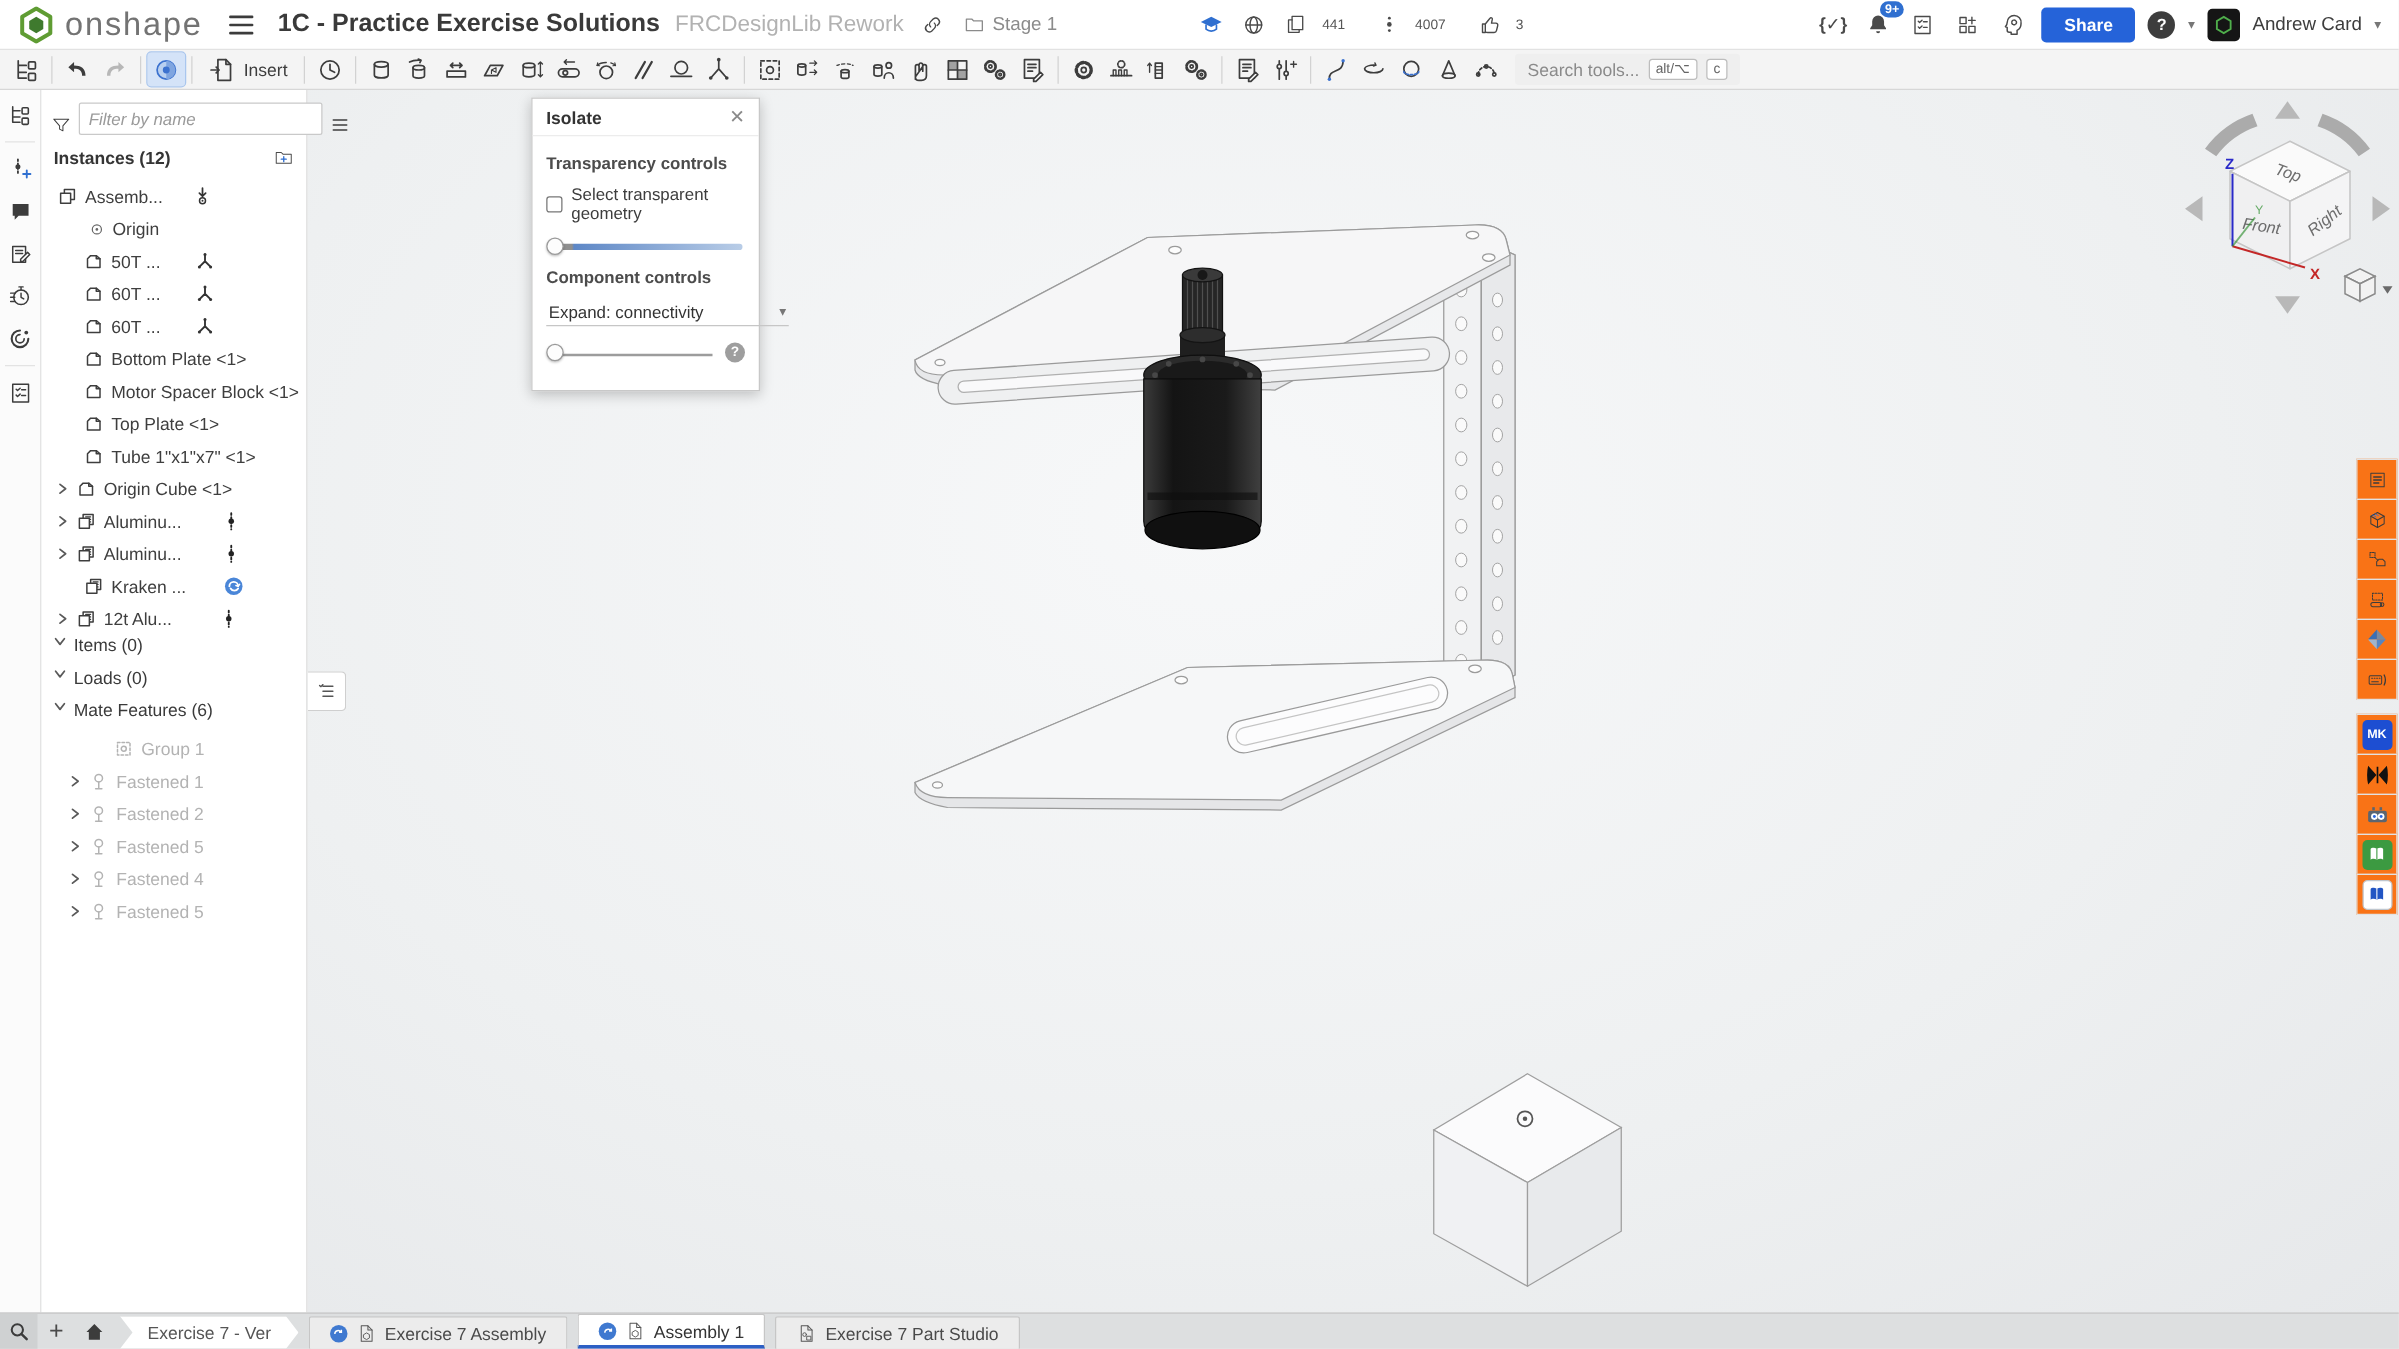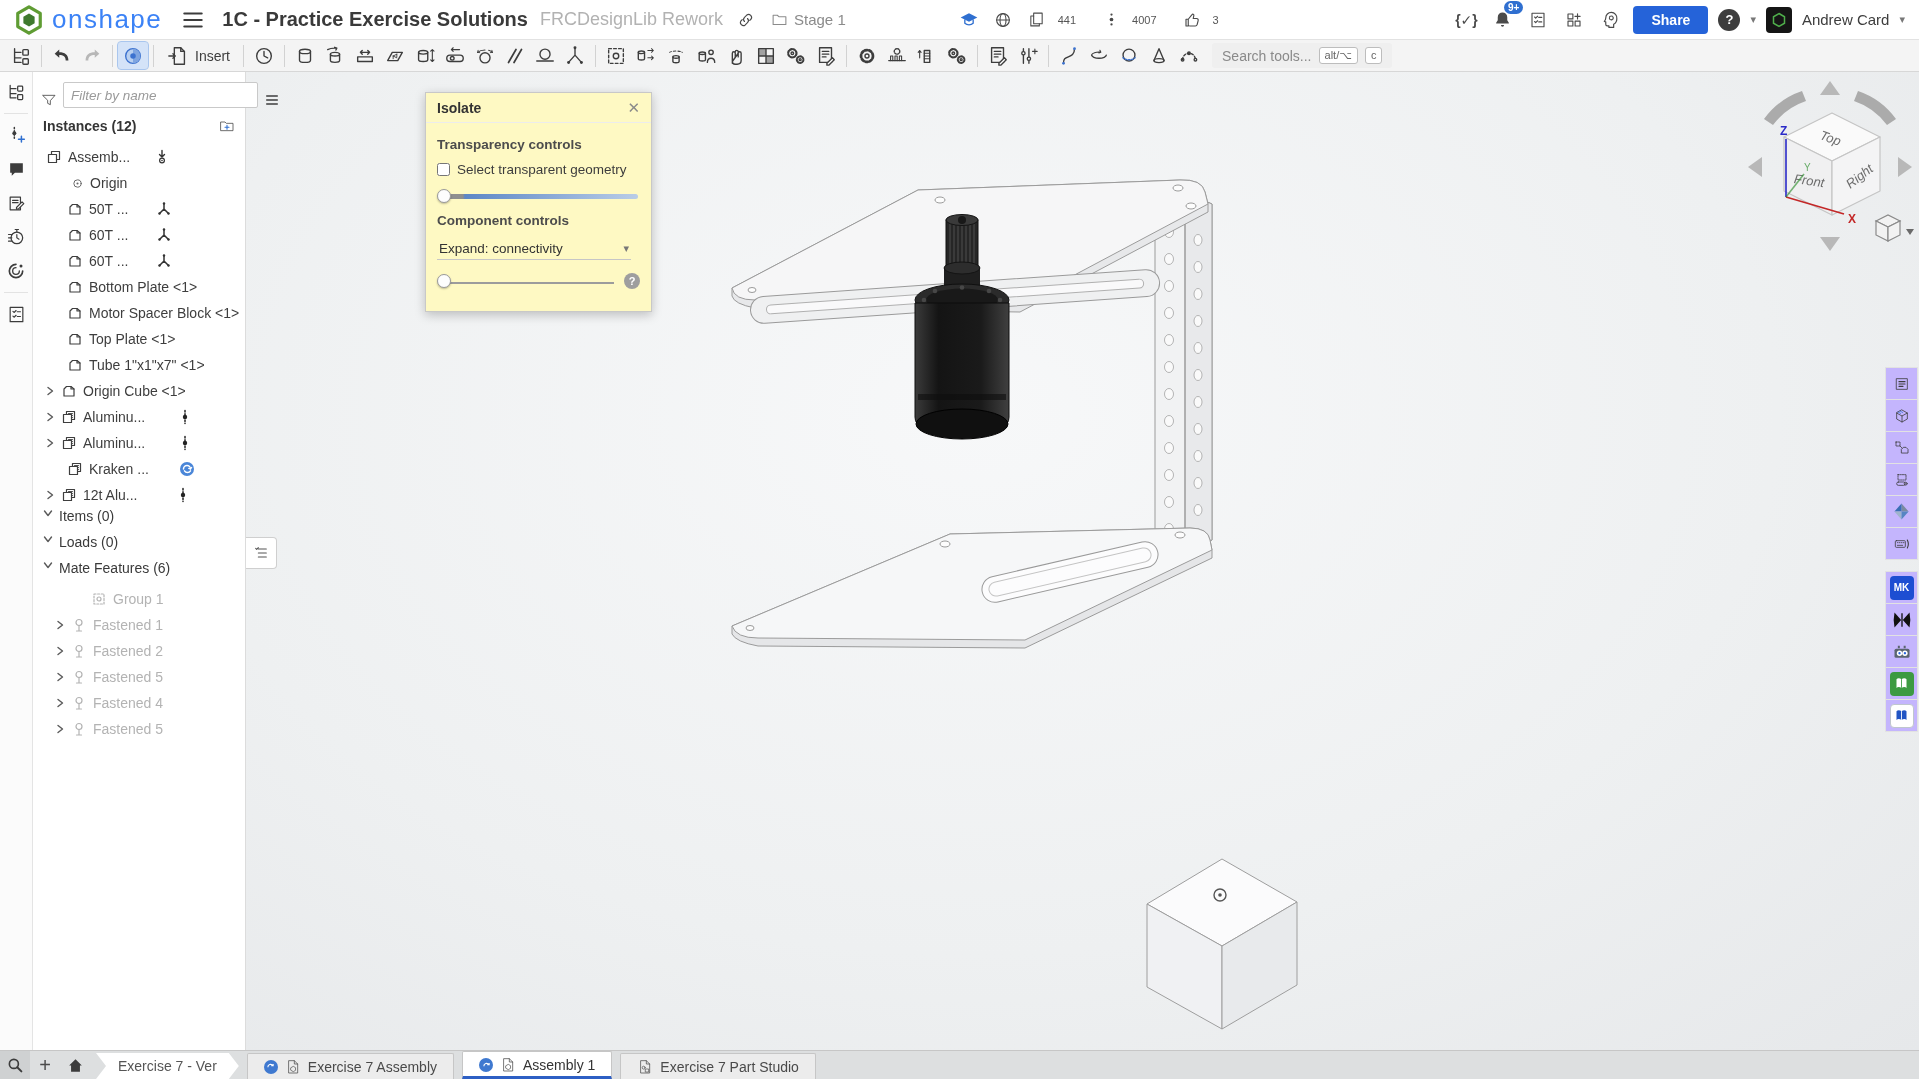--- a/index.html
+++ b/index.html
@@ -4,21 +4,21 @@
 <style>
 html,body{margin:0;padding:0;width:1919px;height:1079px;overflow:hidden;background:#e9ebec;
 font-family:"Liberation Sans","DejaVu Sans",sans-serif;-webkit-font-smoothing:antialiased;}
 *{box-sizing:border-box}
 svg.glyph{stroke:currentColor;fill:none;stroke-width:1.5;stroke-linecap:round;stroke-linejoin:round}
 svg.g16{width:16px;height:16px;stroke:currentColor;fill:none;stroke-width:1.2;stroke-linecap:round;stroke-linejoin:round;flex:0 0 auto}
 
 #hdr{position:absolute;left:0;top:0;width:1919px;height:40px;background:#fff;border-bottom:1px solid #e2e2e2;
 display:flex;align-items:center;padding:0 14px;z-index:60}
 #hdr .logo-ico{width:30px;height:30px;flex:0 0 auto}
-#hdr .wordmark{font-size:26px;color:#3b82f6;font-weight:500;letter-spacing:1.5px;margin:0 18px 0 8px}
+#hdr .wordmark{font-size:26px;color:#737373;font-weight:500;letter-spacing:1.5px;margin:0 18px 0 8px}
 #hdr .burger{width:26px;height:26px;color:#3c3c3c;margin-right:16px}
 #hdr .doc-title{font-size:20px;font-weight:700;color:#3a3a3a;white-space:nowrap}
 #hdr .doc-sub{font-size:18px;color:#b2b2b2;margin-left:12px;white-space:nowrap}
 .hico{color:#4a4a4a;display:inline-flex;align-items:center;justify-content:center;width:26px;height:26px}
 #hdr .crumb{display:flex;align-items:center;gap:6px;color:#8b8b8b;font-size:15px;margin-left:12px}
 #hdr .stats{display:flex;align-items:center;gap:8px;margin-left:110px;color:#555;font-size:11px}
 #hdr .stats .num{margin-right:14px}
 #hdr .right{margin-left:auto;display:flex;align-items:center;gap:10px}
 .badge9{position:absolute;top:-6px;right:-8px;background:#2f6fd0;color:#fff;font-size:10px;font-weight:700;
 border-radius:8px;padding:1px 4px;line-height:11px}
@@ -60,21 +60,21 @@
 .dim{color:#b3b3b3}
 .carr{width:10px;height:10px;flex:0 0 auto;color:#5a5a5a}
 
 #flyhandle{position:absolute;left:246px;top:537px;width:31px;height:32px;background:#fff;border:1px solid #cfcfcf;
 border-left:none;border-radius:0 4px 4px 0;z-index:38;display:flex;align-items:center;justify-content:center;color:#555}
 
 #vp{position:absolute;left:33px;top:72px;width:1886px;height:978px;
 background:radial-gradient(ellipse at 50% 35%,#f7f8f9 0%,#eef0f1 60%,#e6e8ea 100%);z-index:10}
 #model{position:absolute;left:217px;top:0}
 
-#dlg{position:absolute;left:425px;top:92px;width:227px;background:#fef9c3;border:1px solid #c8c8c8;
+#dlg{position:absolute;left:425px;top:78px;width:183px;background:#ffffff;border:1px solid #c8c8c8;
 box-shadow:0 3px 10px rgba(0,0,0,.22);z-index:50;font-size:13.5px;color:#3d3d3d}
 #dlg .ttl{display:flex;align-items:center;height:30px;padding:0 11px;border-bottom:1px solid #ececec;
 font-weight:700;font-size:14px;color:#333}
 #dlg .x{margin-left:auto;color:#8a8a8a;font-size:15px;line-height:1;cursor:pointer}
 #dlg .bd{padding:8px 11px 13px}
 #dlg h4{margin:6px 0 10px;font-size:13.5px;color:#4c4c4c}
 .ckrow{display:flex;align-items:center;gap:7px;margin:10px 0 12px}
 .ckrow input{width:13px;height:13px;margin:0}
 .slider{position:relative;height:14px;margin:4px 0 10px}
 .slider .track1{position:absolute;left:2px;right:2px;top:5px;height:5px;border-radius:3px;
@@ -84,21 +84,21 @@
 border:1px solid #9a9a9a;box-shadow:0 1px 2px rgba(0,0,0,.25)}
 .qmark{position:absolute;right:0;top:-1px;width:16px;height:16px;border-radius:50%;background:#9e9e9e;color:#fff;
 font-size:11px;font-weight:700;display:flex;align-items:center;justify-content:center}
 .ddown{display:flex;align-items:center;border-bottom:1px solid #c6c6c6;padding:3px 2px;margin:2px 0 14px;width:194px}
 .ddown .val{flex:1;color:#333}
 .ddown .dcar{color:#777;font-size:11px}
 
 #vcube{position:absolute;left:1740px;top:75px;width:180px;height:180px;z-index:20}
 
 #rstrip{position:absolute;right:0;top:368px;width:35px;z-index:30;display:flex;flex-direction:column;align-items:center}
-.rtile{width:33px;height:33px;background:#c4b5fd;border:1px solid #e2e2e2;display:flex;align-items:center;justify-content:center;margin-top:-1px}
+.rtile{width:33px;height:33px;background:#f97316;border:1px solid #e2e2e2;display:flex;align-items:center;justify-content:center;margin-top:-1px}
 .rgap{height:12px}
 .apptile{width:24px;height:24px;border-radius:4px;display:flex;align-items:center;justify-content:center;font-weight:700}
 
 #tabbar{position:absolute;left:0;bottom:0;width:1919px;height:29px;background:#dddfe0;border-top:1px solid #c6c6c6;
 display:flex;align-items:stretch;z-index:60;font-size:14px;color:#4a4a4a}
 .tabtool{width:30px;display:flex;align-items:center;justify-content:center;color:#3c3c3c}
 .tabtool.search{background:#cfd1d2}
 .vflag{display:flex;align-items:center;justify-content:center;background:#fff;margin:2px 0 0 6px;padding:0 22px;
 clip-path:polygon(0 0,calc(100% - 10px) 0,100% 50%,calc(100% - 10px) 100%,0 100%,10px 50%);
 filter:drop-shadow(0 0 1px #b5b5b5);color:#555}

